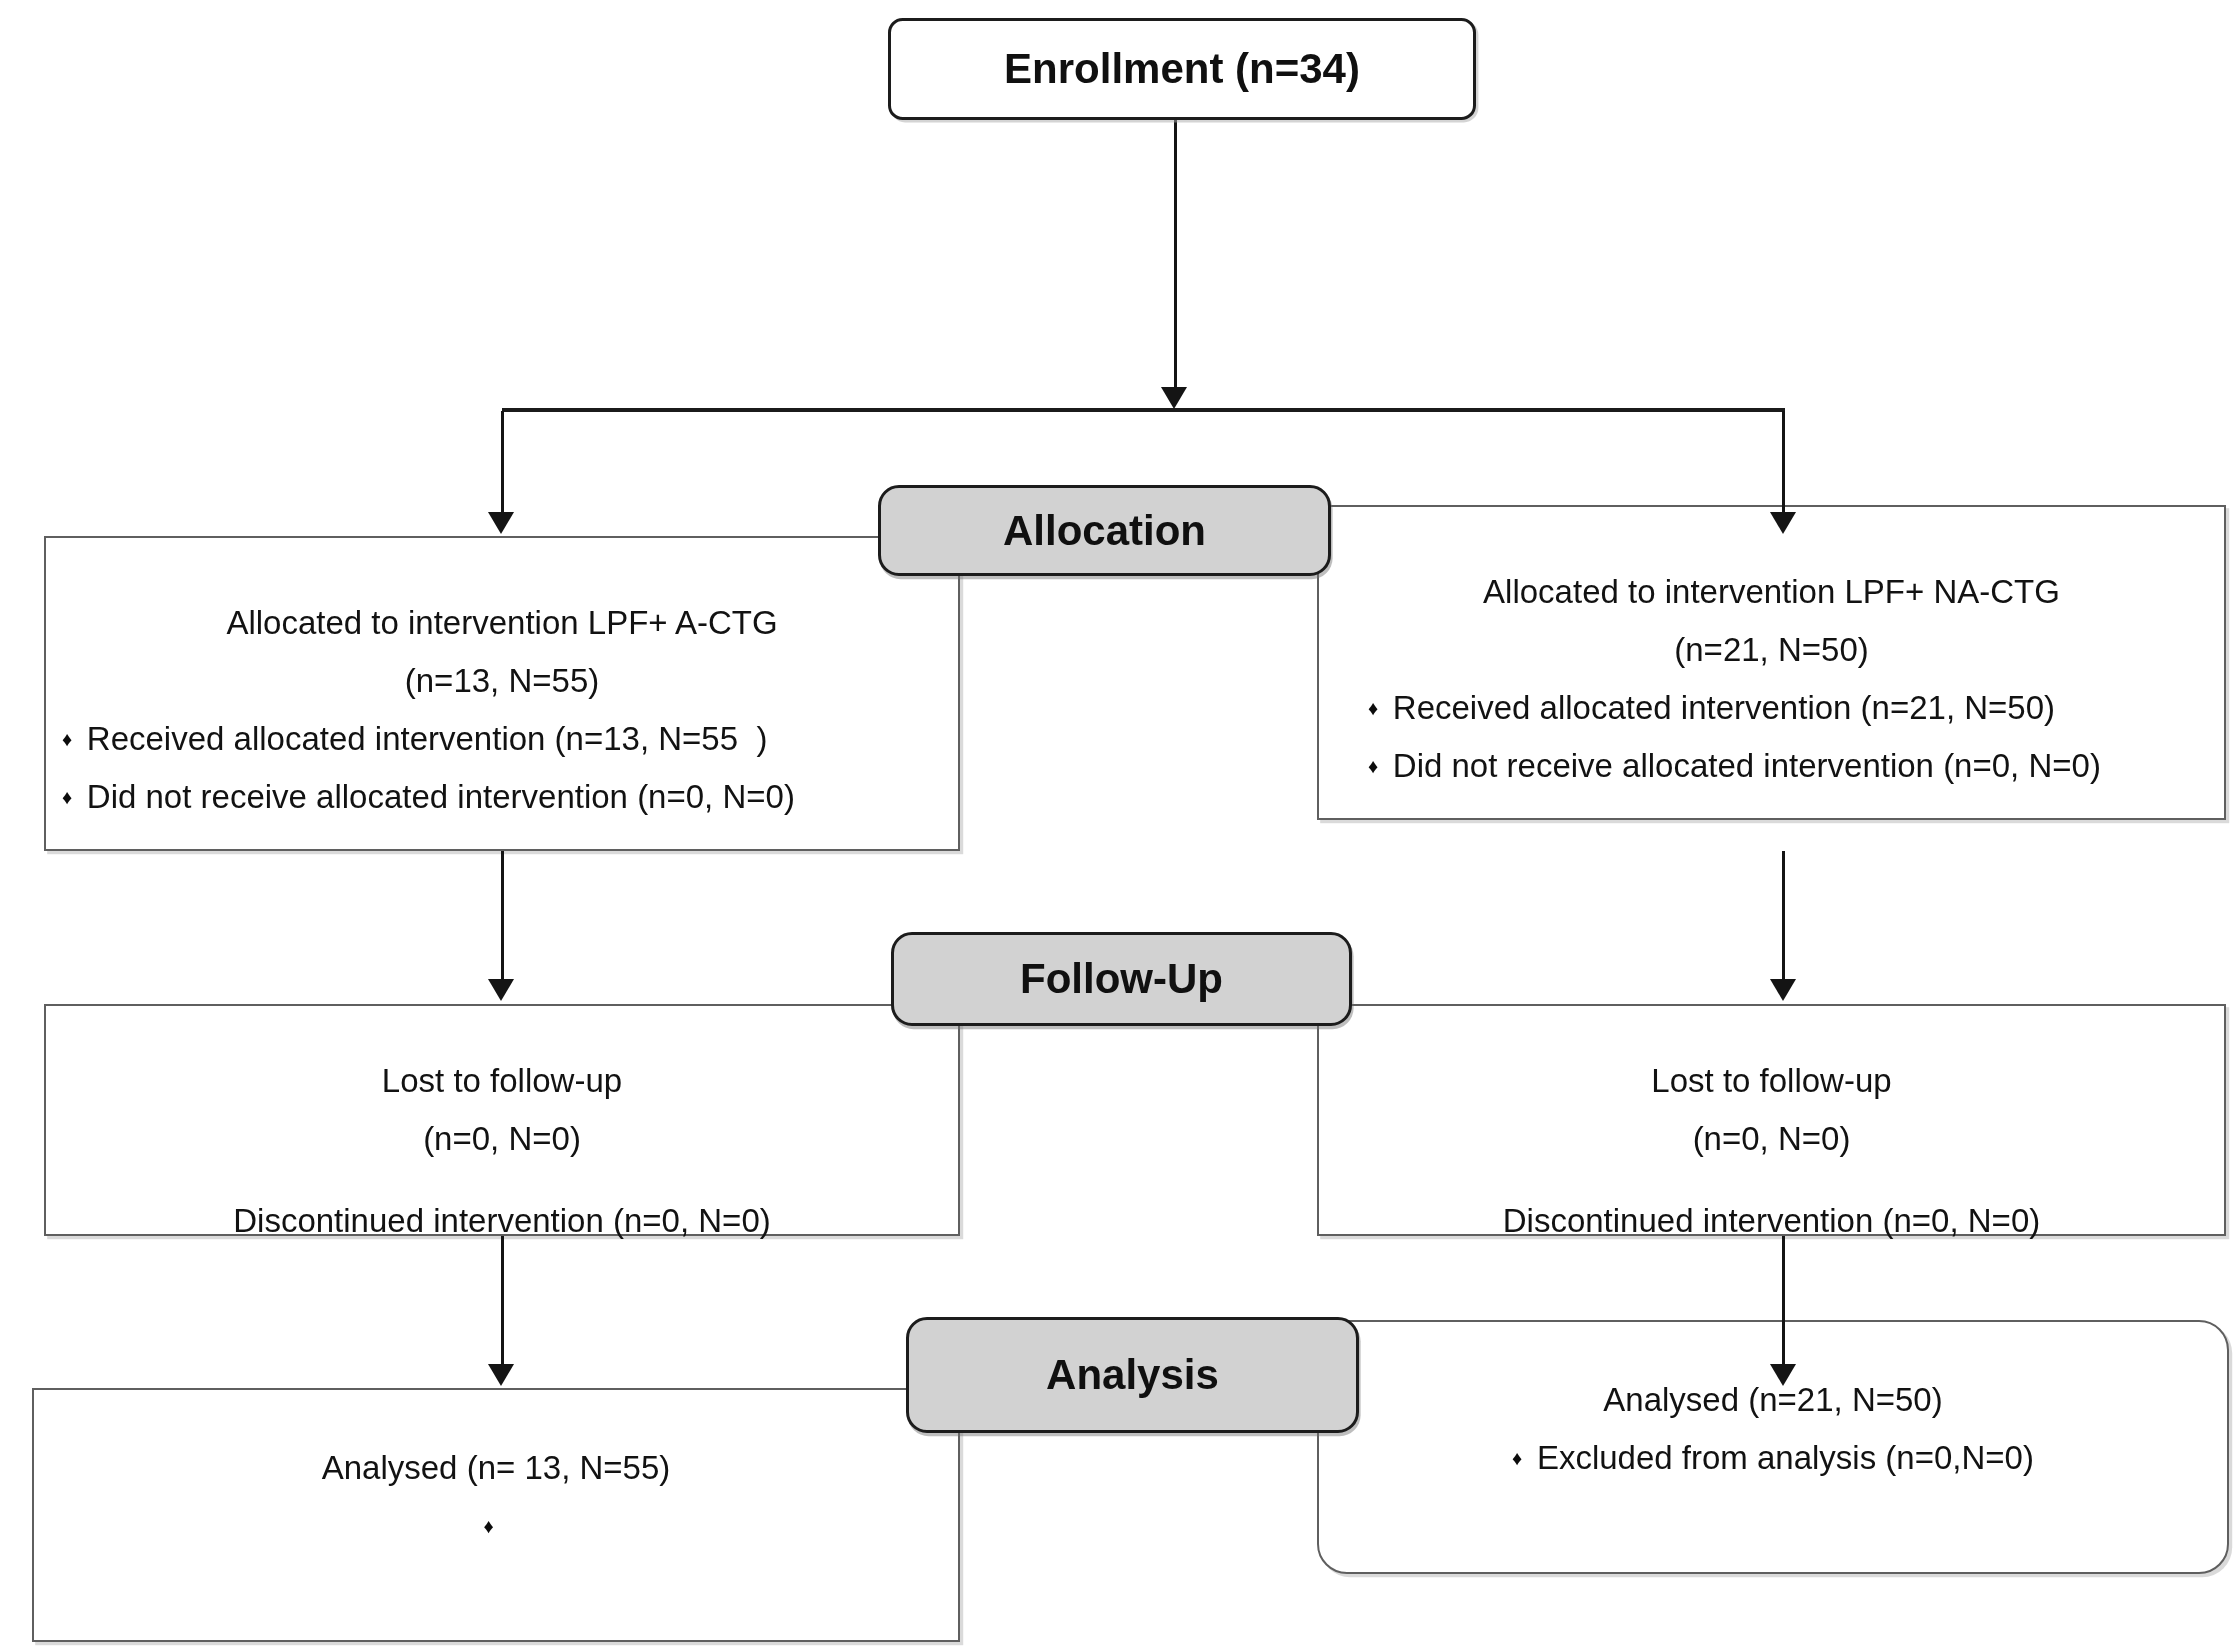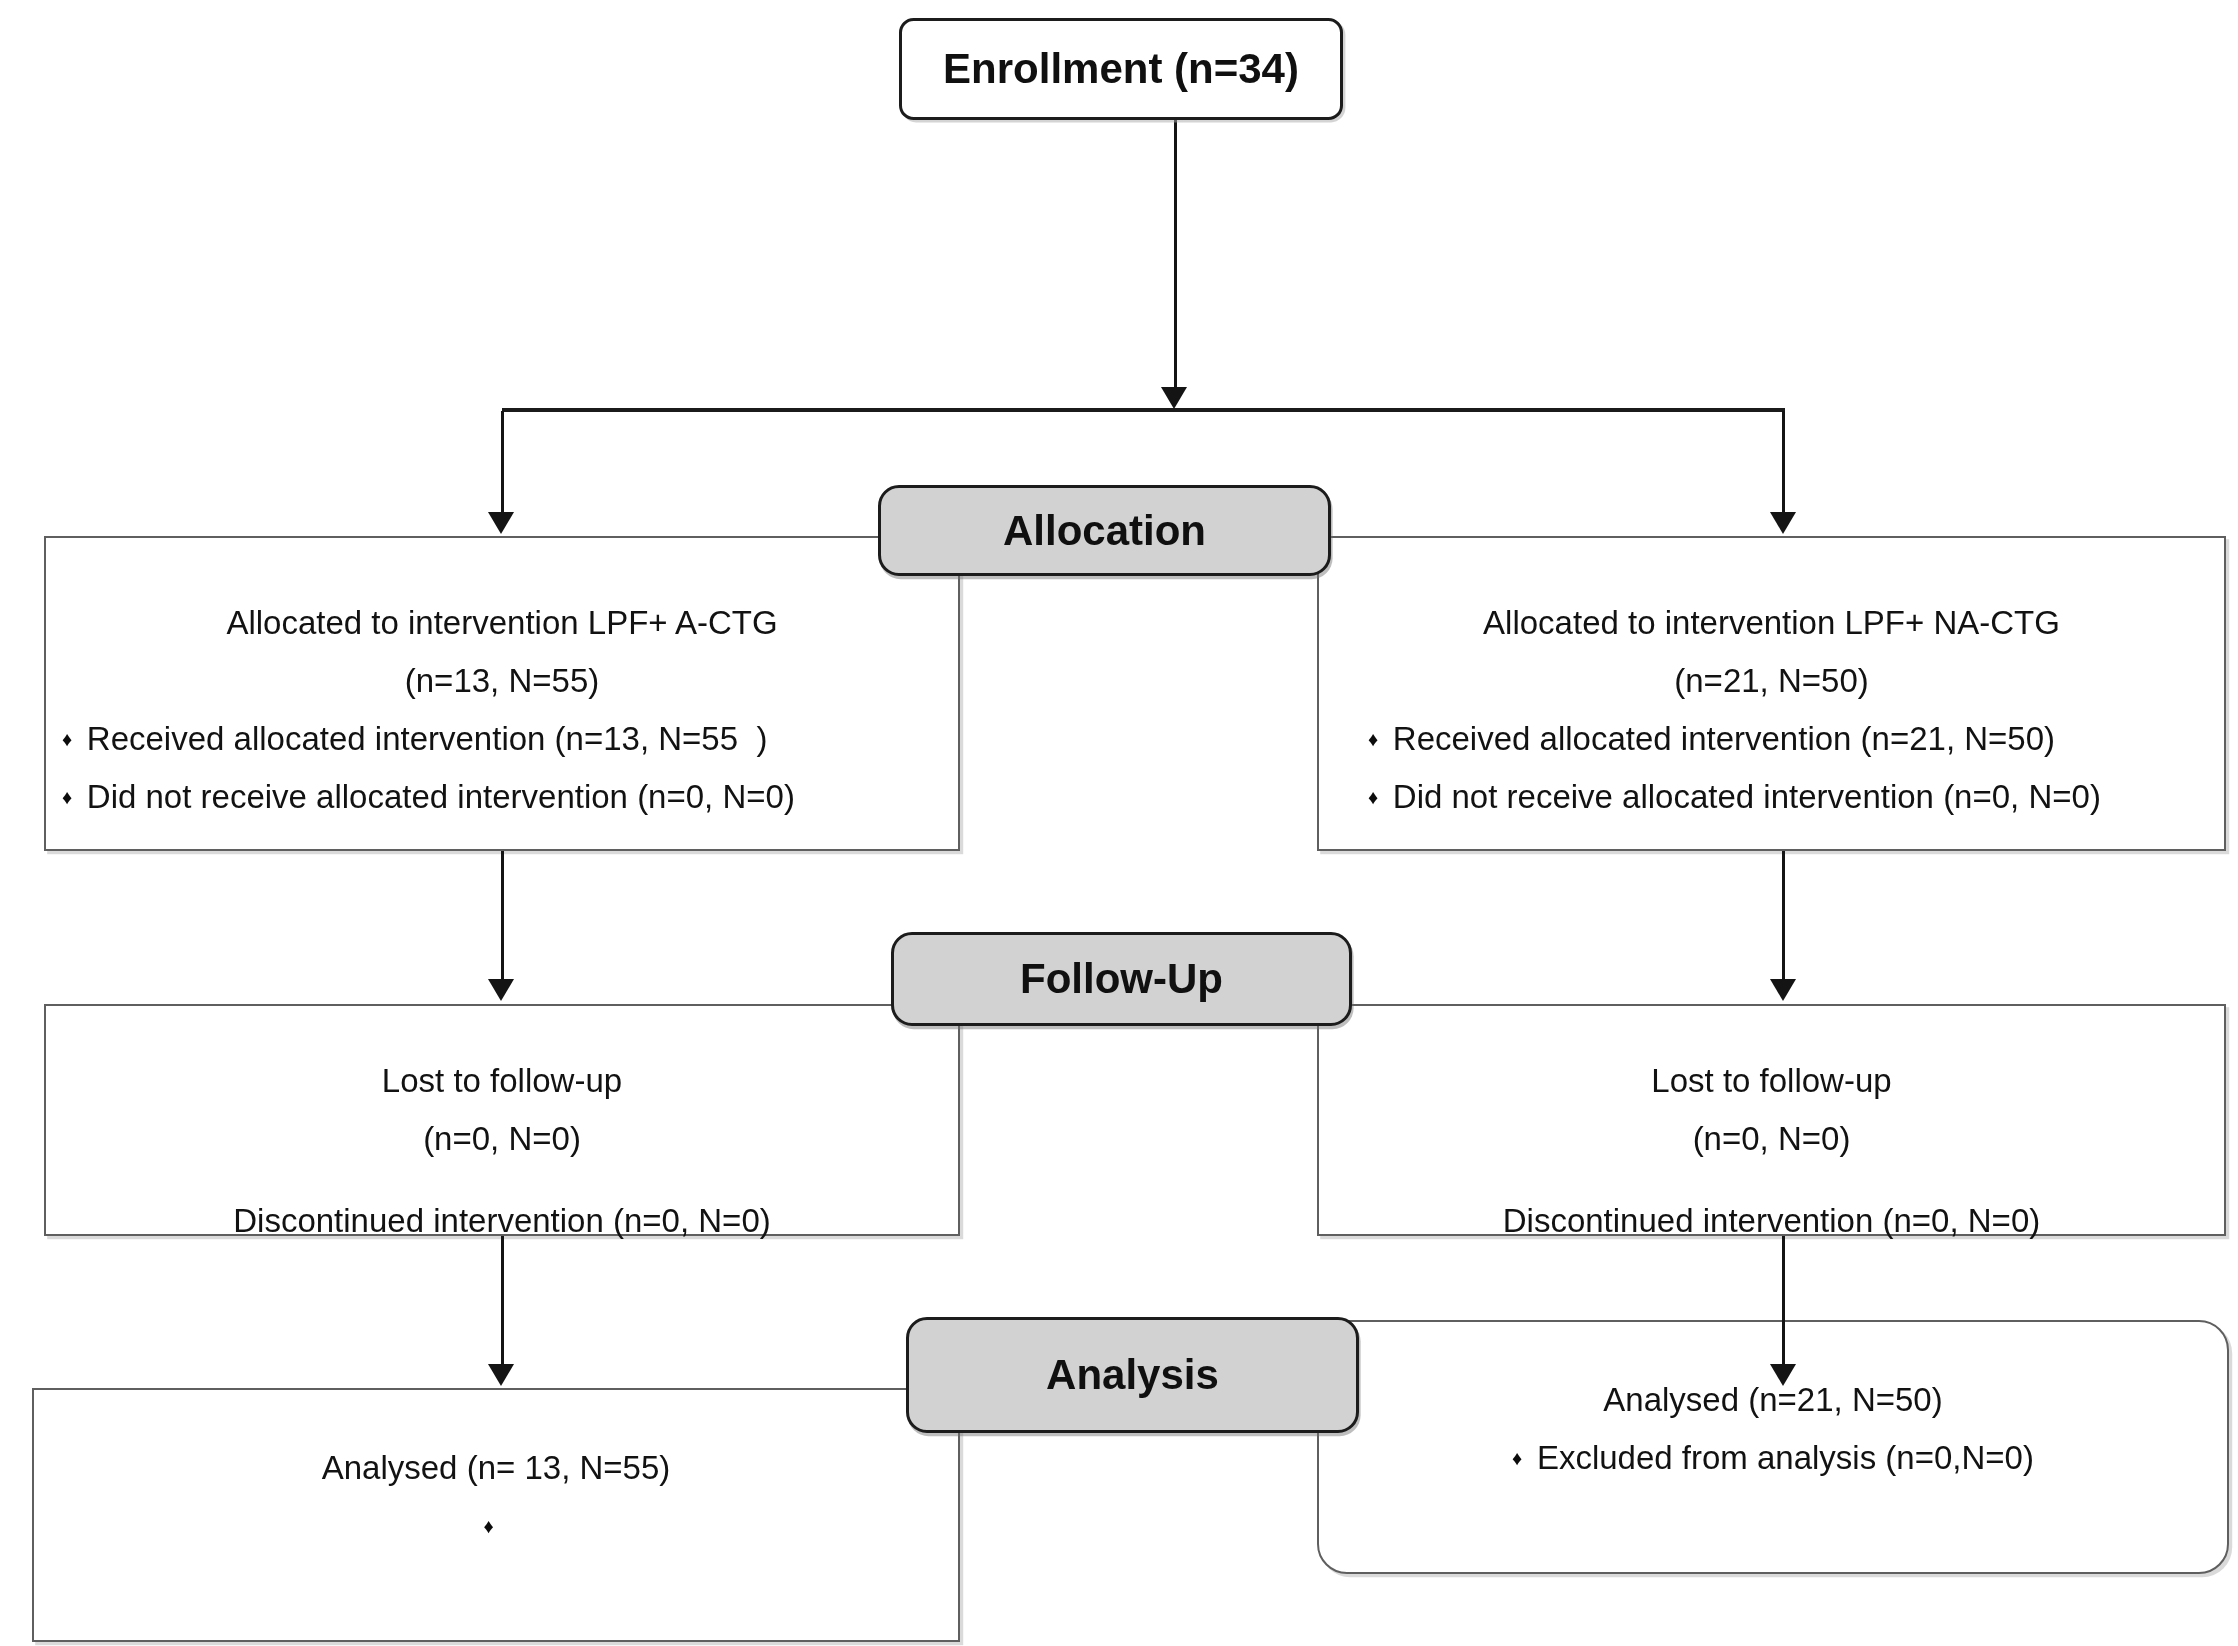--- a/index.html
+++ b/index.html
@@ -56,21 +56,21 @@
     border-left:13.7px solid transparent;
     border-right:13.7px solid transparent;
     border-top:22.6px solid #141414;
   }
 </style>
 </head>
 <body>
 
 <div id="canvas">
 
-  <div class="box enroll" style="left:888px;top:18px;width:444px;height:102px;margin-left:11px;">
+  <div class="box enroll" style="left:888px;top:18px;width:588px;height:102px;">
     <span>Enrollment (n=34)</span>
   </div>
 
   <div class="vline" style="left:1174px;top:120px;height:269px;"></div>
   <div class="arrowhead" style="left:1161px;top:387px;"></div>
 
   <div class="hline" style="left:502px;top:408px;width:1283px;"></div>
 
   <div class="vline" style="left:501px;top:411px;height:104px;"></div>
   <div class="arrowhead" style="left:488px;top:512px;"></div>
@@ -95,21 +95,21 @@
         <span class="dia">♦</span>
         <span class="btext">Received allocated intervention (n=13, N=55  )</span>
       </div>
       <div class="bullet indented">
         <span class="dia">♦</span>
         <span class="btext">Did not receive allocated intervention (n=0, N=0)</span>
       </div>
     </div>
   </div>
 
-  <div class="box arm-right" style="left:1317px;top:536px;width:909px;height:315px;">
+  <div class="box arm-right" style="left:1317px;top:505px;width:909px;height:315px;">
     <div class="content" style="padding-top:44px;">
       <div class="c-line">Allocated to intervention LPF+ NA-CTG</div>
       <div class="c-line">(n=21, N=50)</div>
       <div class="bullet indented">
         <span class="dia">♦</span>
         <span class="btext">Received allocated intervention (n=21, N=50)</span>
       </div>
       <div class="bullet indented">
         <span class="dia">♦</span>
         <span class="btext">Did not receive allocated intervention (n=0, N=0)</span>

